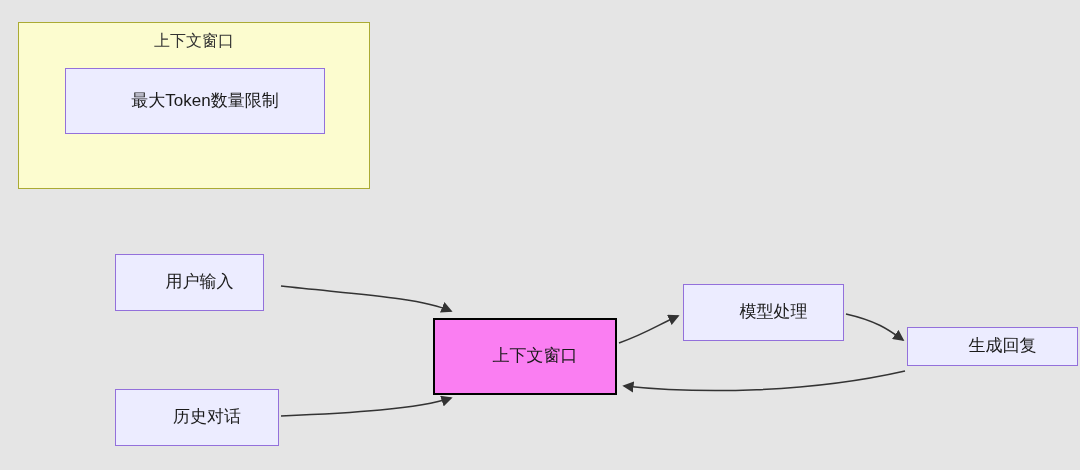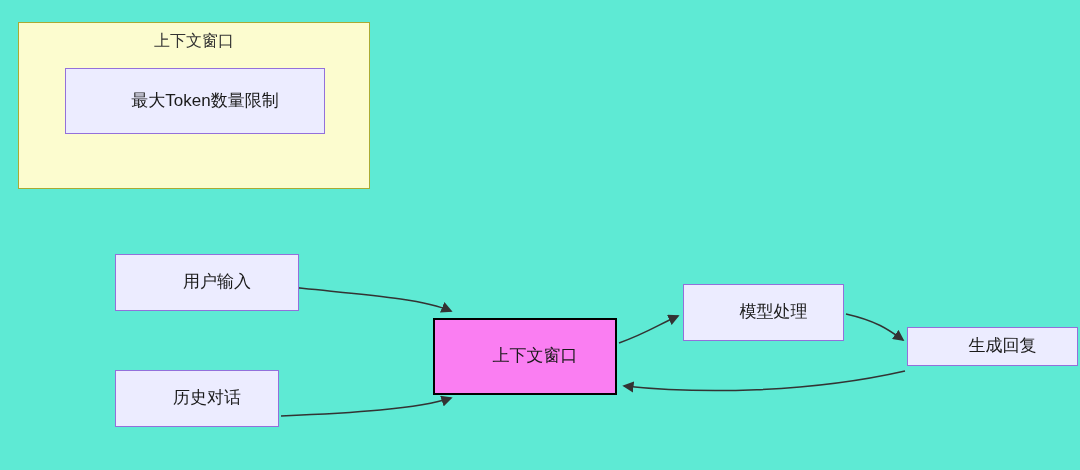--- a/index.html
+++ b/index.html
@@ -6,21 +6,21 @@
   html, body {
     margin: 0;
     padding: 0;
     background: #ffffff;
     font-family: "Liberation Sans", "DejaVu Sans", sans-serif;
   }
   .canvas {
     position: relative;
     width: 1080px;
     height: 470px;
-    background: #5eead4;
+    background: #e5e5e5;
     overflow: hidden;
   }
   .edges {
     position: absolute;
     left: 0;
     top: 0;
     width: 1080px;
     height: 470px;
     z-index: 1;
   }
@@ -51,22 +51,22 @@
   .subgraph-title {
     position: absolute;
     top: 8px;
     left: 0;
     width: 100%;
     text-align: center;
     font-size: 16px;
     color: #333333;
   }
   .node-max-token   { left: 65px;  top: 68px;  width: 260px; height: 66px; z-index: 2; }
-  .node-user-input  { left: 115px; top: 254px; width: 184px; height: 57px; }
-  .node-history     { left: 115px; top: 370px; width: 164px; height: 57px; }
+  .node-user-input  { left: 115px; top: 254px; width: 149px; height: 57px; }
+  .node-history     { left: 115px; top: 389px; width: 164px; height: 57px; }
   .node-context     {
     left: 433px; top: 318px; width: 184px; height: 77px;
     background: #FA7EF2;
     border: 2.5px solid #000000;
   }
   .node-model       { left: 683px; top: 284px; width: 161px; height: 57px; }
   .node-reply       { left: 907px; top: 327px; width: 171px; height: 39px; }
 </style>
 </head>
 <body>

